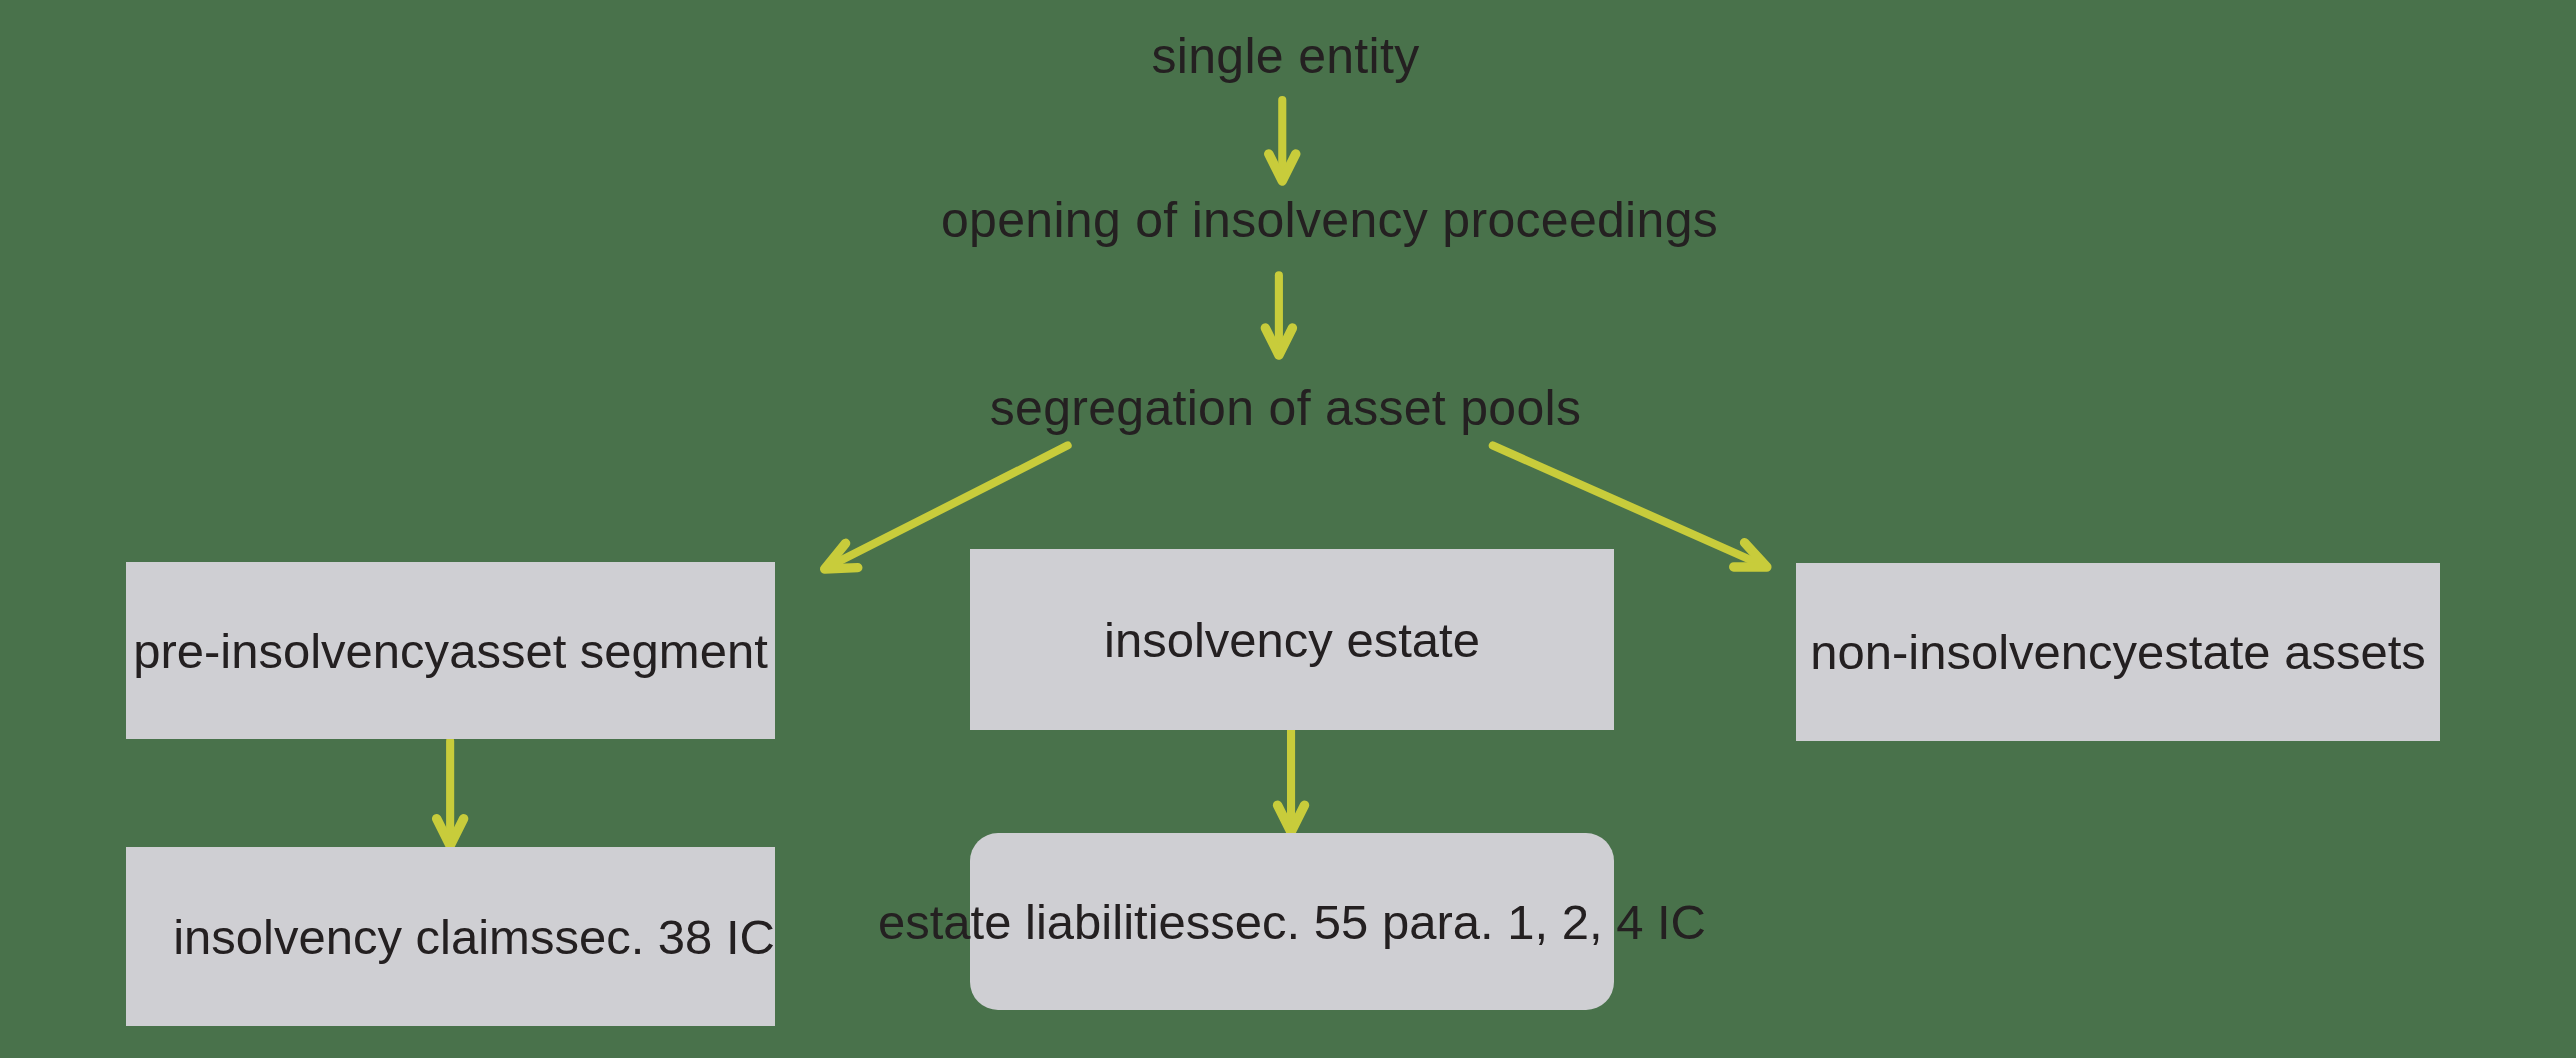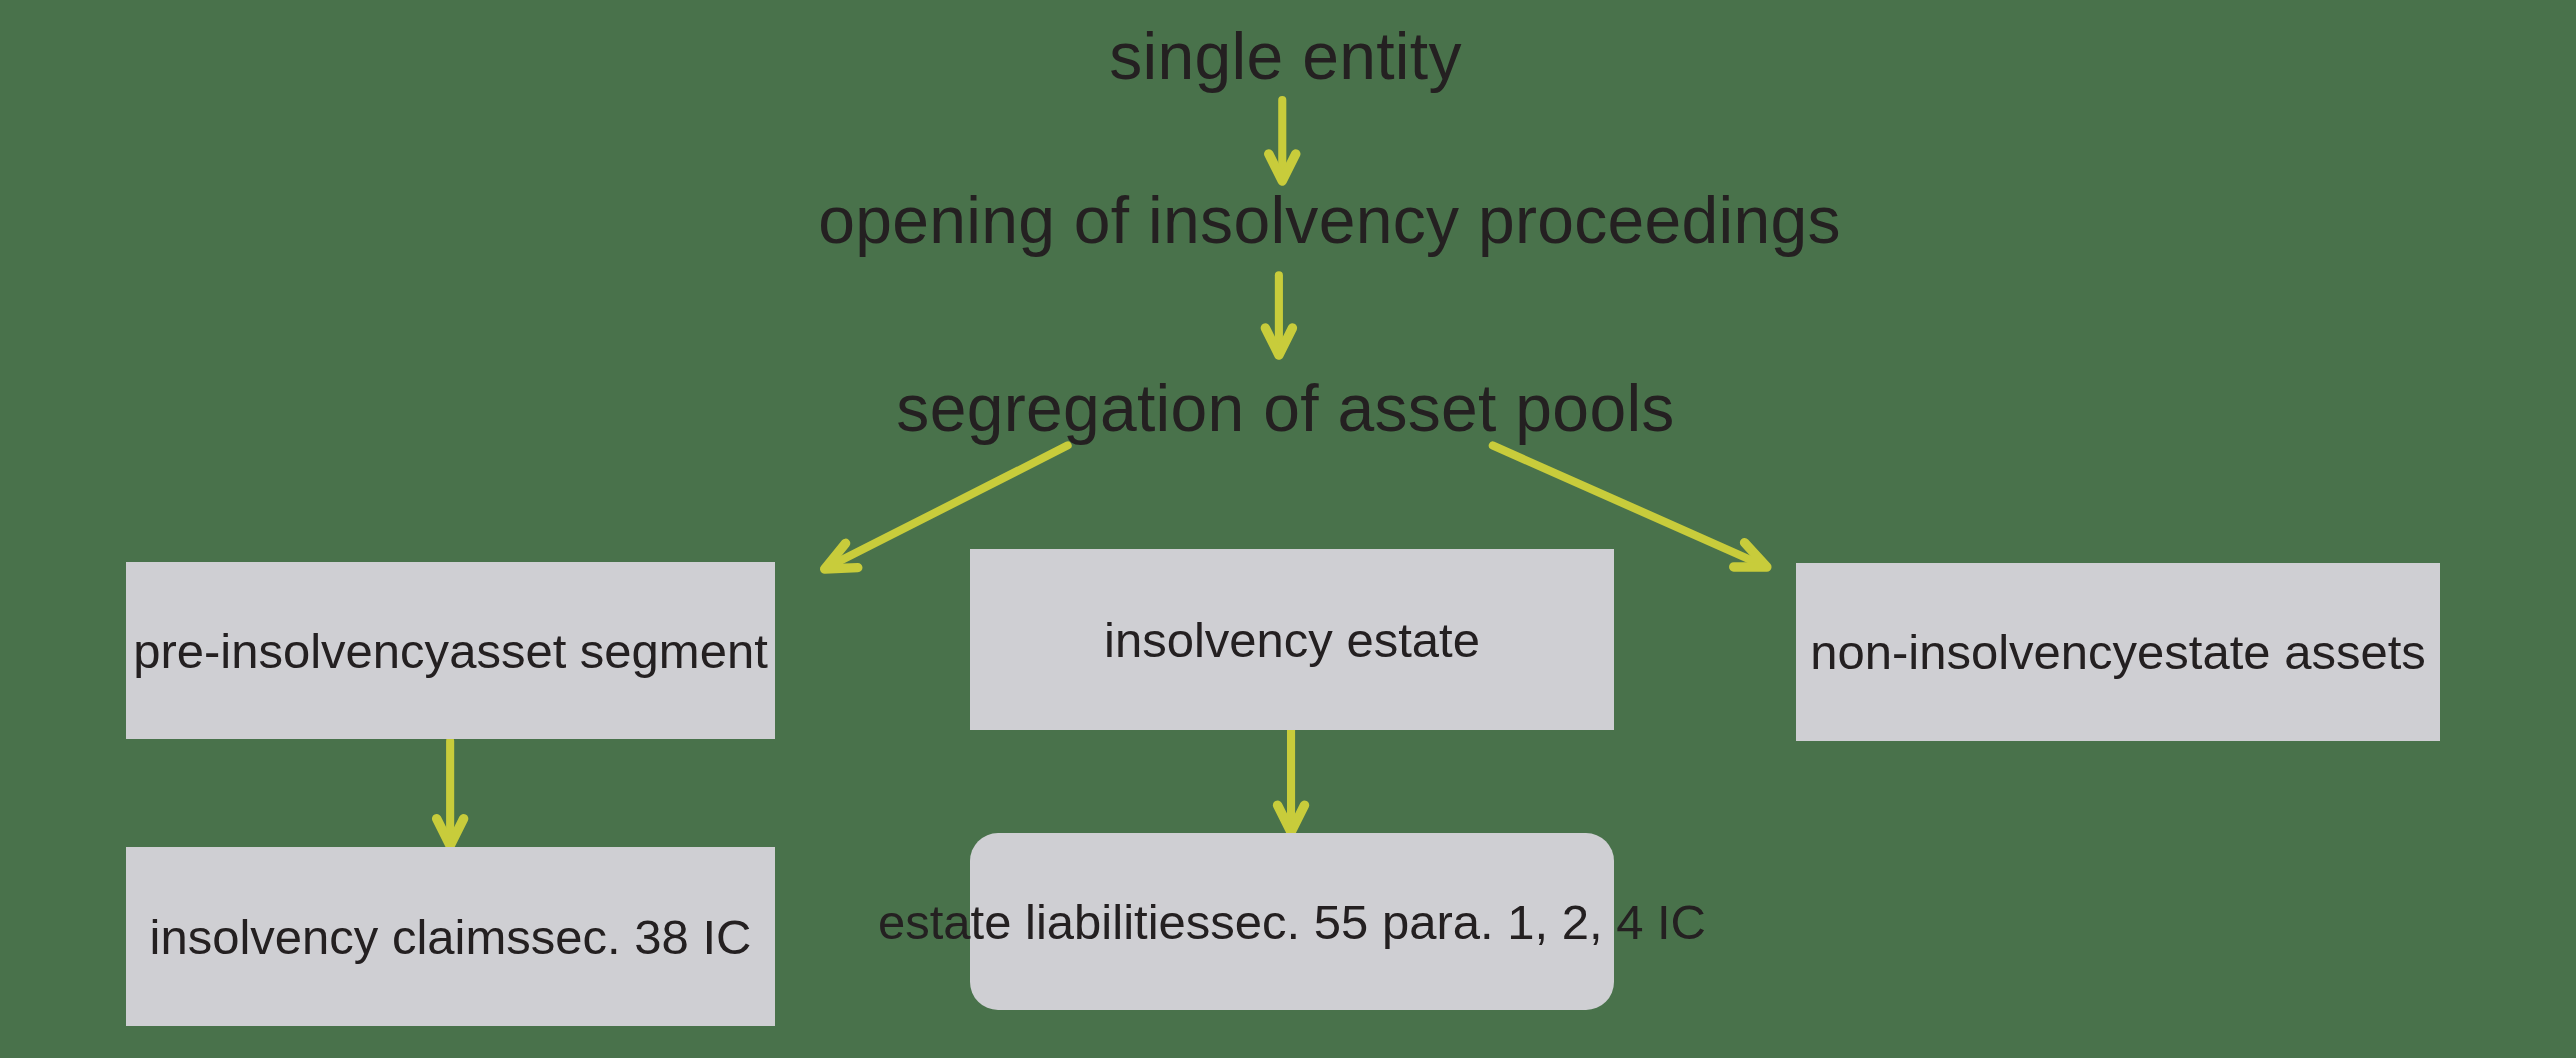--- a/index.html
+++ b/index.html
@@ -41,21 +41,21 @@
     fill:none;
   }
   .flow-label{
     position:absolute;
     left:0;
     width:2571px;
     display:flex;
     align-items:center;
     justify-content:center;
     height:81px;
-    font-size:66px;
+    font-size:50px;
     letter-spacing:0.3px;
     color:var(--text);
     white-space:nowrap;
   }
   .node{
     position:absolute;
     background:var(--box-fill);
     display:flex;
     flex-direction:row;
     align-items:center;
@@ -112,21 +112,21 @@
 
   <div class="node" style="left:970px;top:549px;width:644px;height:181px;">
     <span>insolvency estate</span>
   </div>
 
   <div class="node" style="left:1776px;top:563px;width:644px;height:178px;margin-left:20px;">
     <span>non-insolvency</span>
     <span>estate assets</span>
   </div>
 
-  <div class="node" style="left:126px;top:847px;width:649px;height:179px;">
+  <div class="node" style="left:126px;top:847px;width:649px;height:179px;justify-content:flex-end;">
     <span>insolvency claims</span>
     <span>sec. 38 IC</span>
   </div>
 
   <div class="node" style="left:970px;top:833px;width:644px;height:177px;border-radius:28px;">
     <span>estate liabilities</span>
     <span>sec. 55 para. 1, 2, 4 IC</span>
   </div>
 
 </div>

